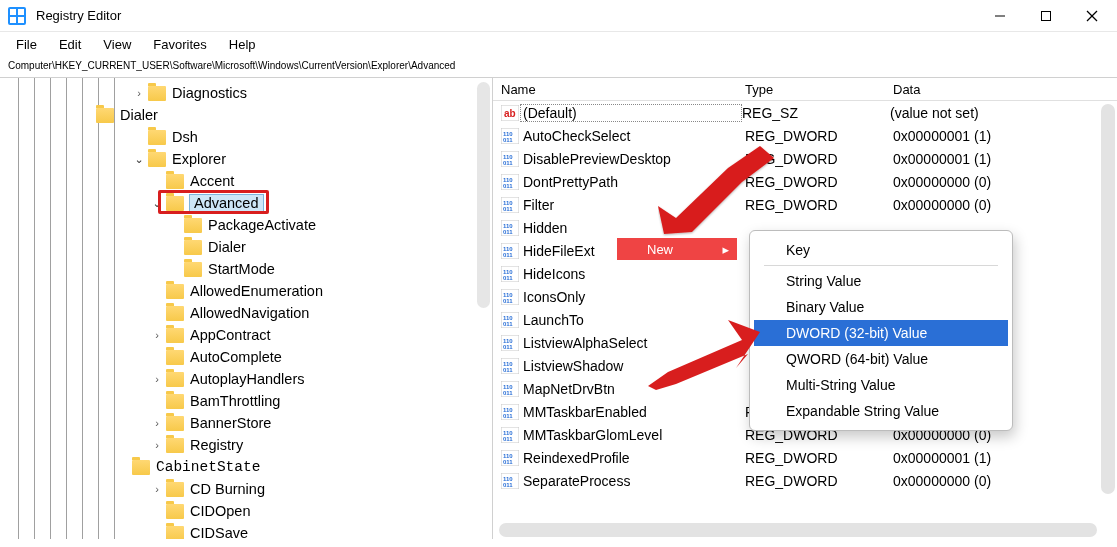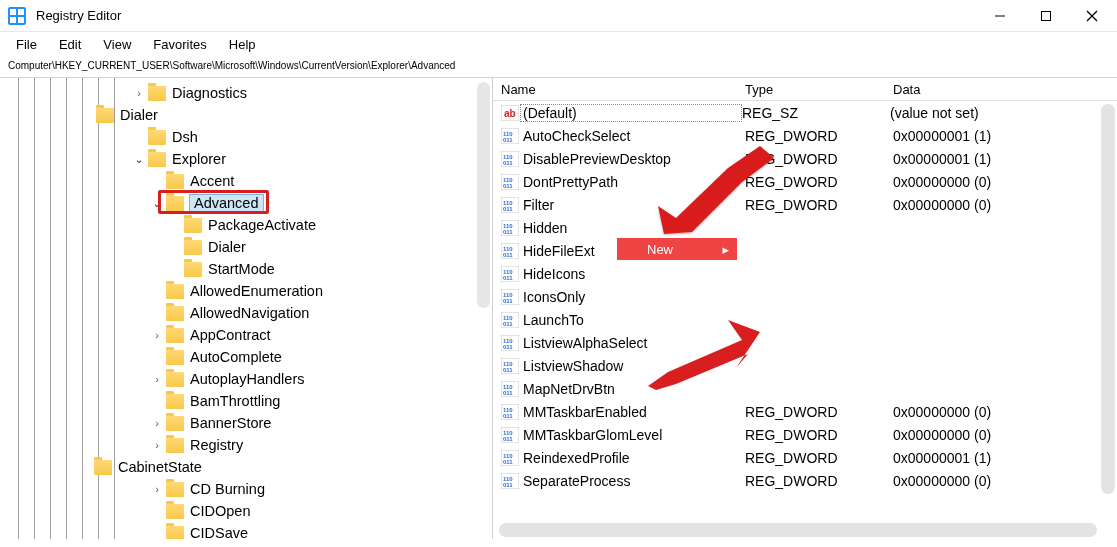--- a/index.html
+++ b/index.html
@@ -356,21 +356,21 @@
         <div class="tree-row" style="padding-left: 150px;">
           <span class="chev">›</span>
           <span class="folder"></span>
           <span class="label">BannerStore</span>
         </div>
         <div class="tree-row" style="padding-left: 150px;">
           <span class="chev">›</span>
           <span class="folder"></span>
           <span class="label">Registry</span>
         </div>
-        <div class="tree-row" style="padding-left: 78px;">
+        <div class="tree-row" style="padding-left: 116px; font-family: Liberation Mono, monospace;">
           <span class="chev"></span>
           <span class="folder"></span>
           <span class="label">CabinetState</span>
         </div>
         <div class="tree-row" style="padding-left: 150px;">
           <span class="chev">›</span>
           <span class="folder"></span>
           <span class="label">CD Burning</span>
         </div>
         <div class="tree-row" style="padding-left: 150px;">
@@ -567,20 +567,30 @@
       </div>
     <div class="list-vscroll"></div>
     <div class="list-hscroll"></div>
   </div>
 
   <div class="submenu">
     <span>New</span>
     <span class="sub-arrow">▸</span>
   </div>
 
+  <div class="flyout" id="flyout">
+      <div class="fi">Key</div>
+      <div class="sep"></div>
+      <div class="fi">String Value</div>
+      <div class="fi">Binary Value</div>
+      <div class="fi sel">DWORD (32-bit) Value</div>
+      <div class="fi">QWORD (64-bit) Value</div>
+      <div class="fi">Multi-String Value</div>
+      <div class="fi">Expandable String Value</div>
+    </div>
 
   <svg class="arrow" style="left:658px; top:68px; width:120px; height:94px;" viewBox="0 0 120 94">
     <defs>
         <filter id="sh1">
           <feDropShadow dx="0" dy="1" stdDeviation="1" flood-opacity="0.3"></feDropShadow>
         </filter>
       </defs>
     <polygon points="6,88 0,60 18,72 70,22 102,0 116,12 84,36 34,86" fill="#d81e1e" filter="url(#sh1)"></polygon>
   </svg>
   <svg class="arrow" style="left:648px; top:242px; width:112px; height:70px;" viewBox="0 0 112 70">

